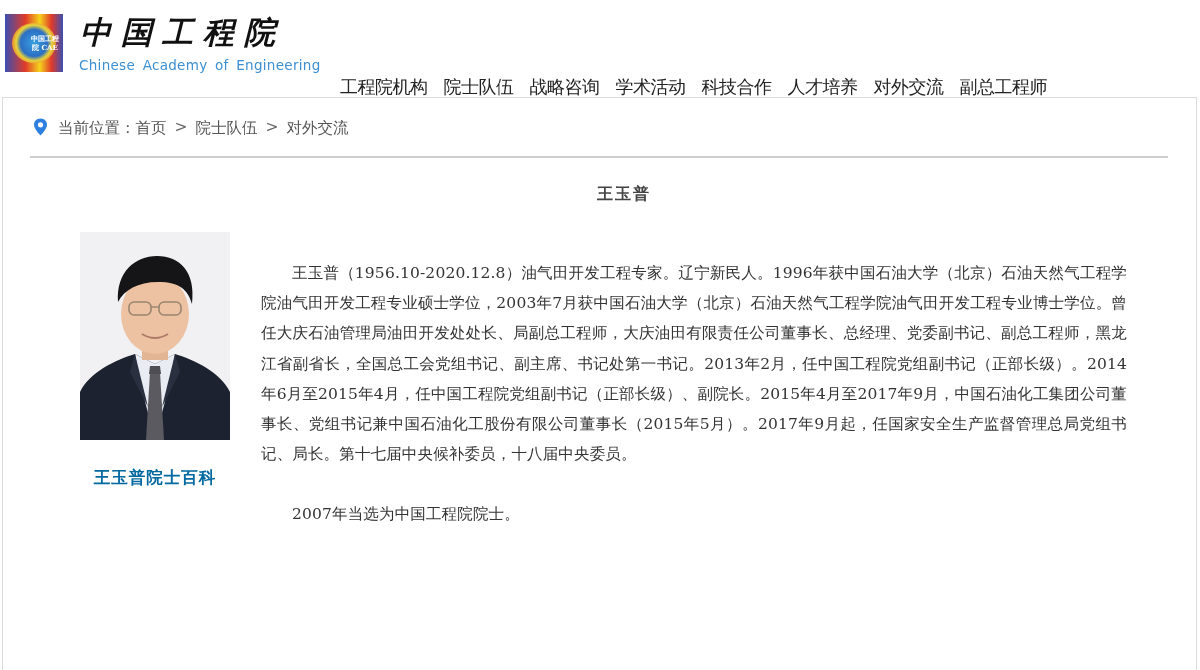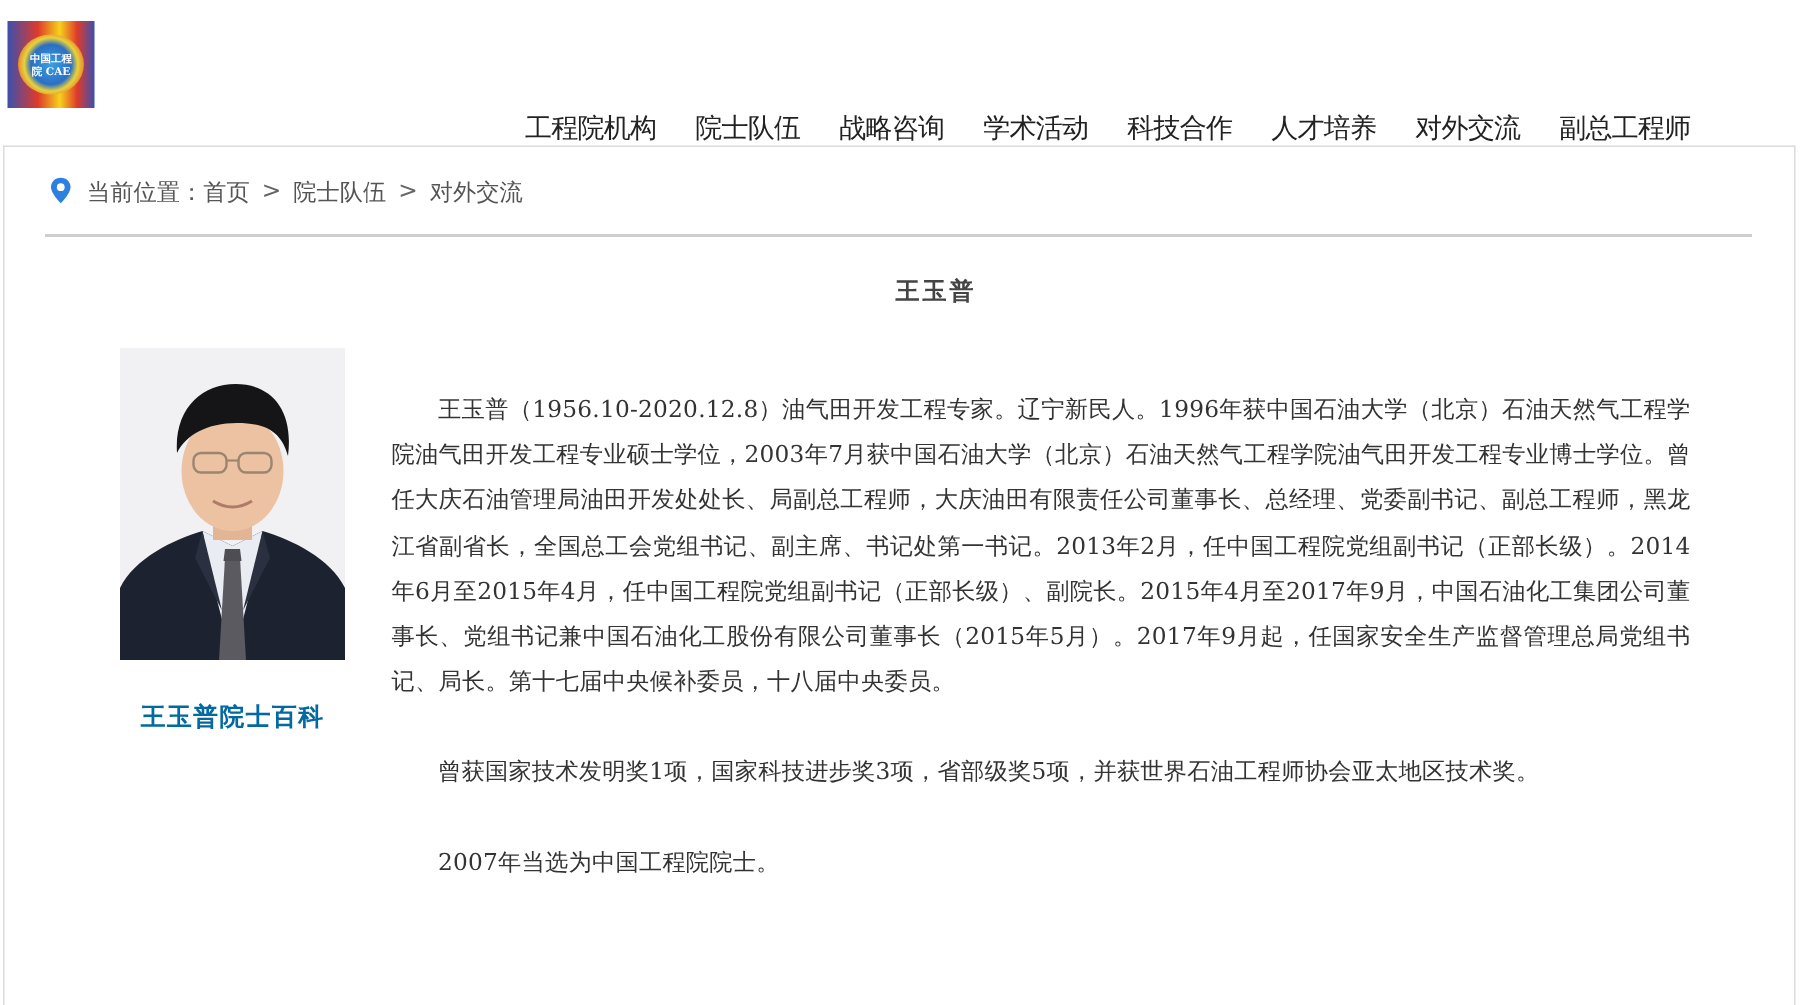--- a/index.html
+++ b/index.html
@@ -4,26 +4,26 @@
 <style>
   * { box-sizing: border-box; margin: 0; padding: 0; }
   html, body { width: 1200px; height: 670px; overflow: hidden; background: #ffffff; }
   body { font-family: "DejaVu Serif", "Liberation Serif", serif; color: #333; position: relative; }
 
   .header { position: absolute; left: 0; top: 0; width: 1200px; height: 97px; background: #fff; }
   .logo-box { position: absolute; left: 5px; top: 14px; width: 58px; height: 58px;
     background: linear-gradient(90deg, #3b4fb0 0%, #e03a2a 35%, #f5d21b 60%, #e03a2a 80%, #3b4fb0 100%); overflow: hidden; }
   .logo-ring { position: absolute; left: 7px; top: 9px; width: 44px; height: 40px; border-radius: 50%;
     background: radial-gradient(circle, #3aa0e0 0%, #2b6fc4 45%, #e8d23a 60%, #e86d2a 80%, transparent 82%); }
-  .logo-inner { position: absolute; left: 13px; top: 20px; width: 32px; font-size: 7px; color: #fff; font-weight: bold; text-align: center; line-height: 9px; }
+  .logo-inner { position: absolute; left: 24px; top: 20px; width: 32px; font-size: 7px; color: #fff; font-weight: bold; text-align: center; line-height: 9px; }
   .logo-cn { position: absolute; left: 80px; top: 12px; font-family: "DejaVu Serif", serif; font-size: 31px; letter-spacing: 10px; font-weight: bold; color: #111; font-style: italic; }
   .logo-en { position: absolute; left: 79px; top: 57px; font-family: "DejaVu Sans", sans-serif; font-size: 13.5px; color: #3d8fd1; letter-spacing: 0.3px; word-spacing: 3px; }
 
   .nav { position: absolute; left: 340px; top: 74px; height: 26px; display: flex; }
-  .nav-item { font-family: Liberation Mono, monospace; font-size: 18px; color: #222; margin-left: 10px; margin-right: 16px; line-height: 26px; cursor: pointer; white-space: nowrap; letter-spacing: -0.5px; }
+  .nav-item { font-family: Liberation Serif, serif; font-size: 18px; color: #222; margin-right: 16px; line-height: 26px; cursor: pointer; white-space: nowrap; letter-spacing: -0.5px; }
 
   .panel { position: absolute; left: 2px; top: 97px; width: 1195px; height: 580px; border: 1.5px solid #dcdcdc; border-bottom: none; background: #fff; }
 
   .breadcrumb { position: absolute; left: 33px; top: 118px; height: 24px; display: flex; font-family: "DejaVu Sans", sans-serif; font-size: 15.5px; color: #555; }
   .pin { width: 15px; height: 18px; margin-right: 10px; display: inline-block; }
   .bc-sep { margin: 0 8px; color: #666; }
   .bc-link { cursor: pointer; }
   .divider { position: absolute; left: 30px; top: 156px; width: 1138px; height: 2px; background: #cfcfcf; }
 
   .person-title { position: absolute; left: 0; top: 184px; width: 1200px; text-align: center; font-size: 16px; font-weight: bold; color: #444; letter-spacing: 2px; padding-left: 48px; }
@@ -37,20 +37,22 @@
   .bio p + p { margin-top: 30px; }
 </style>
 </head>
 <body>
 
 <div class="header">
   <div class="logo-box">
     <div class="logo-ring"></div>
     <div class="logo-inner">中国工程院 CAE</div>
   </div>
+  <div class="logo-cn">中国工程院</div>
+  <div class="logo-en">Chinese  Academy of  Engineering</div>
 
   <div class="nav">
     <div class="nav-item">工程院机构</div>
     <div class="nav-item">院士队伍</div>
     <div class="nav-item">战略咨询</div>
     <div class="nav-item">学术活动</div>
     <div class="nav-item">科技合作</div>
     <div class="nav-item">人才培养</div>
     <div class="nav-item">对外交流</div>
     <div class="nav-item">副总工程师</div>
@@ -101,15 +103,14 @@
     <rect x="79" y="70" width="22" height="13" rx="5" fill="none" stroke="#9a8570" stroke-width="1.6"></rect>
     <line x1="71" y1="75" x2="79" y2="75" stroke="#9a8570" stroke-width="1.4"></line>
 
     <path d="M62 102 Q75 110 88 102" fill="none" stroke="#b07a68" stroke-width="2"></path>
   </svg>
 </div>
 <div class="photo-caption">王玉普院士百科</div>
 
 <div class="bio">
   <p>王玉普（1956.10-2020.12.8）油气田开发工程专家。辽宁新民人。1996年获中国石油大学（北京）石油天然气工程学院油气田开发工程专业硕士学位，2003年7月获中国石油大学（北京）石油天然气工程学院油气田开发工程专业博士学位。曾任大庆石油管理局油田开发处处长、局副总工程师，大庆油田有限责任公司董事长、总经理、党委副书记、副总工程师，黑龙江省副省长，全国总工会党组书记、副主席、书记处第一书记。2013年2月，任中国工程院党组副书记（正部长级）。2014年6月至2015年4月，任中国工程院党组副书记（正部长级）、副院长。2015年4月至2017年9月，中国石油化工集团公司董事长、党组书记兼中国石油化工股份有限公司董事长（2015年5月）。2017年9月起，任国家安全生产监督管理总局党组书记、局长。第十七届中央候补委员，十八届中央委员。</p>
-  <p>曾获国家技术发明奖1项，国家科技进步奖3项，省部级奖5项，并获世界石油工程师协会亚太地区技术奖。</p>
   <p>2007年当选为中国工程院院士。</p>
 </div>
 
 </body></html>

